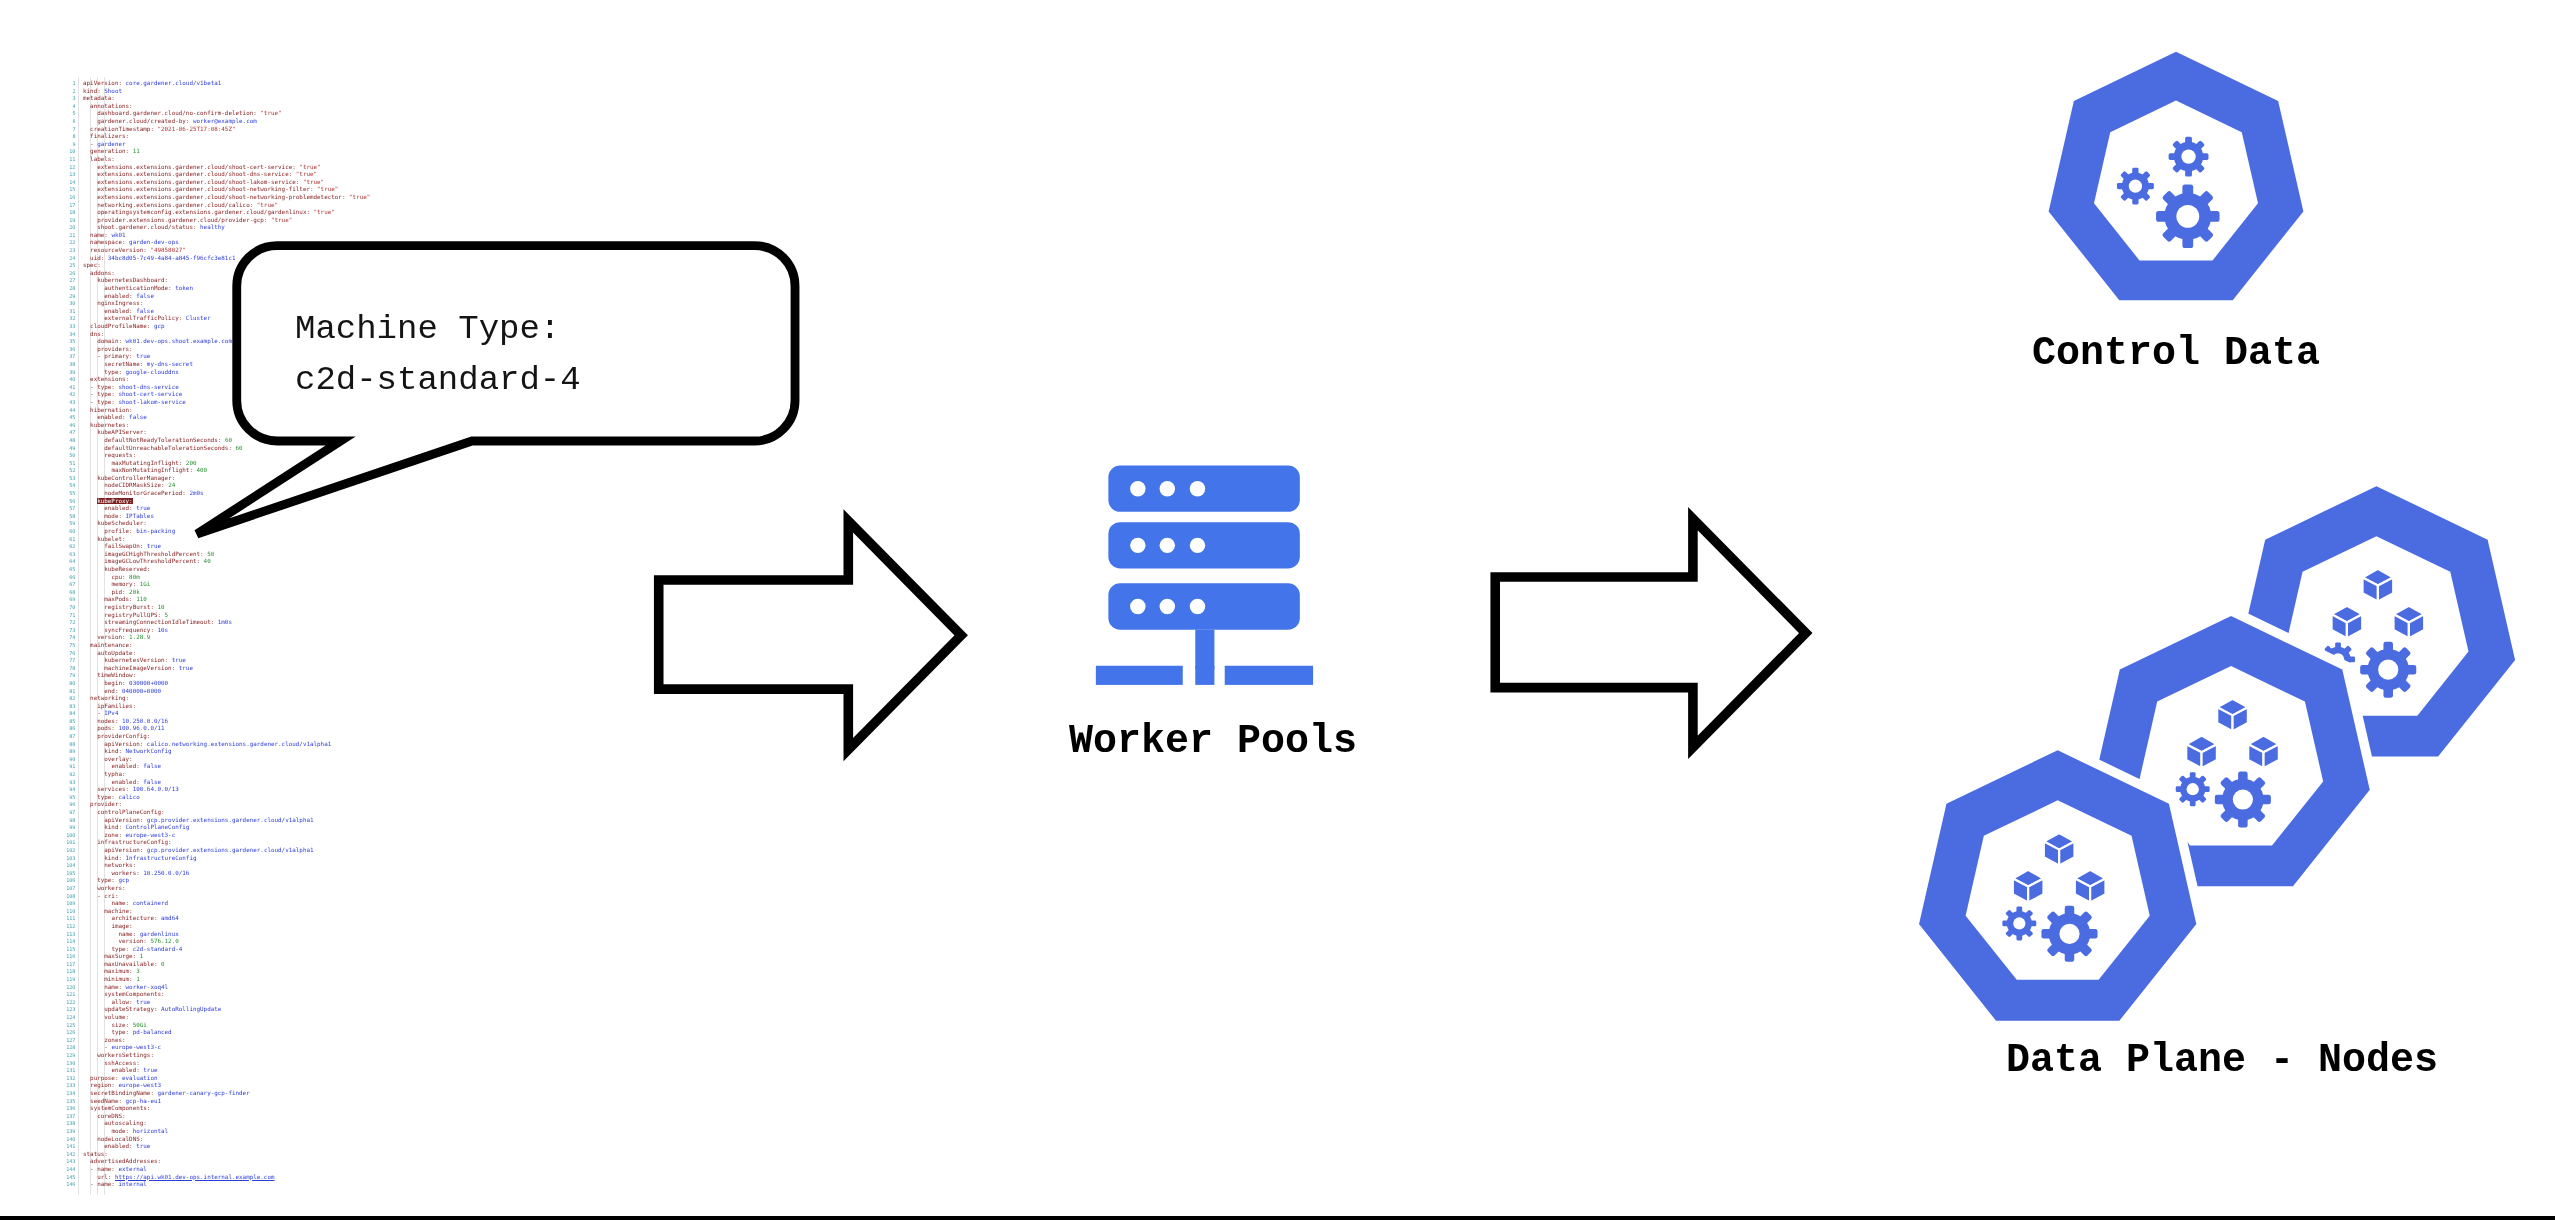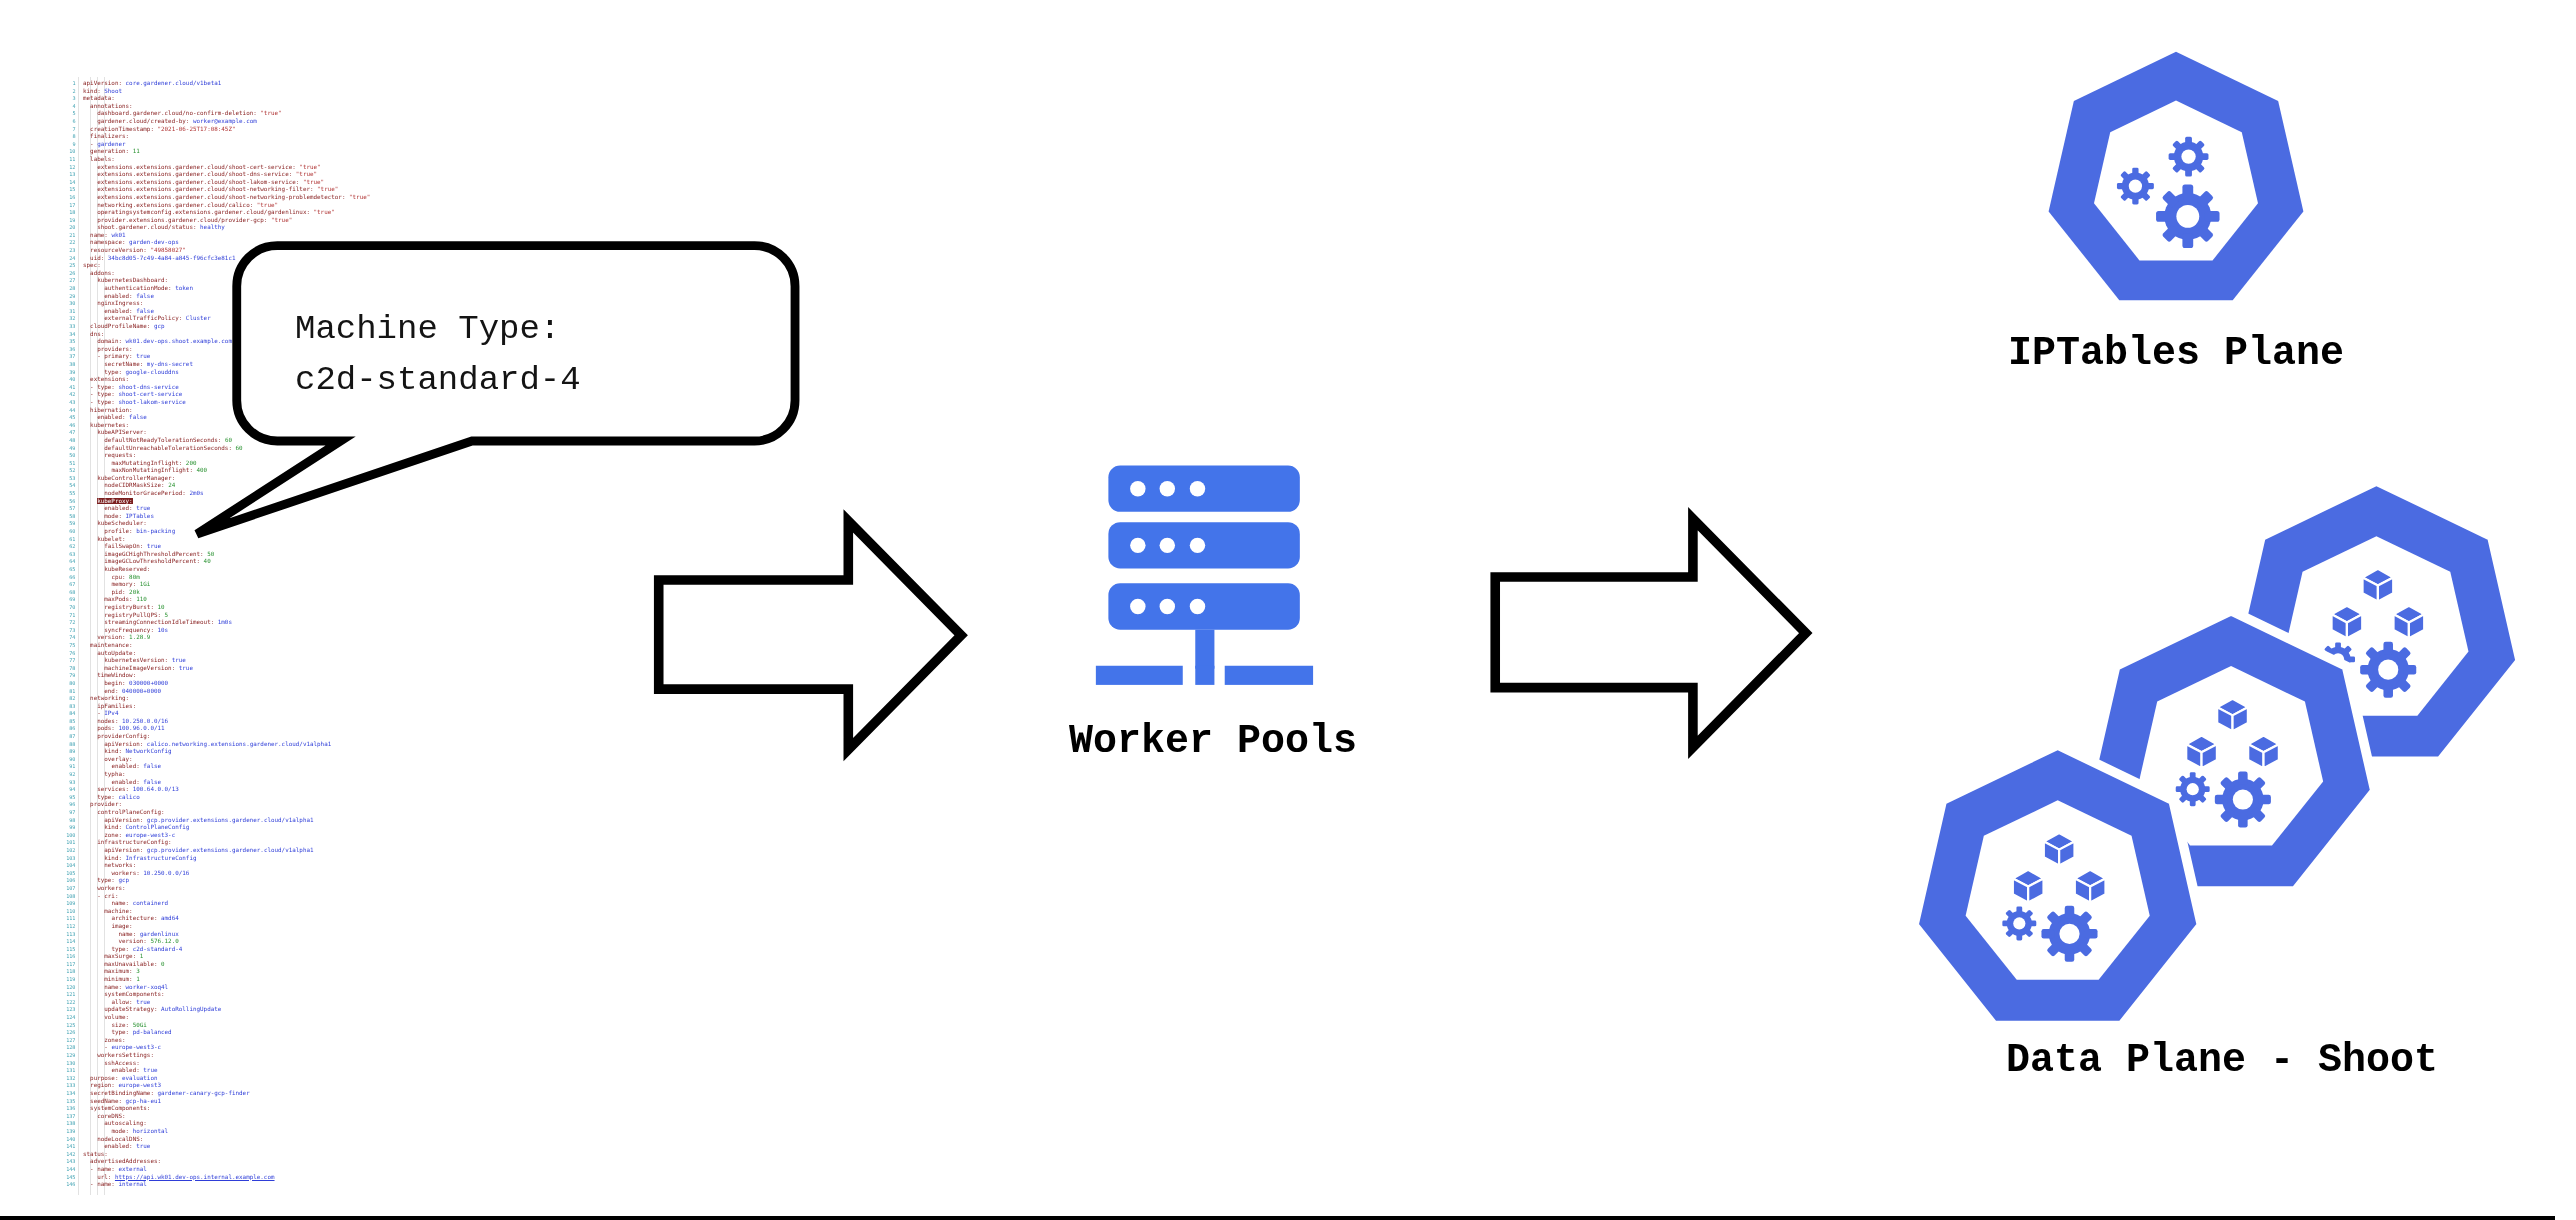--- a/index.html
+++ b/index.html
@@ -99,21 +99,21 @@
     <rect x="218.69" y="200" width="14.620000000000001" height="19.78" rx="3.44" fill="#4b6be1" transform="rotate(0 226 243)"></rect>
     <rect x="218.69" y="200" width="14.620000000000001" height="19.78" rx="3.44" fill="#4b6be1" transform="rotate(45 226 243)"></rect>
     <rect x="218.69" y="200" width="14.620000000000001" height="19.78" rx="3.44" fill="#4b6be1" transform="rotate(90 226 243)"></rect>
     <rect x="218.69" y="200" width="14.620000000000001" height="19.78" rx="3.44" fill="#4b6be1" transform="rotate(135 226 243)"></rect>
     <rect x="218.69" y="200" width="14.620000000000001" height="19.78" rx="3.44" fill="#4b6be1" transform="rotate(180 226 243)"></rect>
     <rect x="218.69" y="200" width="14.620000000000001" height="19.78" rx="3.44" fill="#4b6be1" transform="rotate(225 226 243)"></rect>
     <rect x="218.69" y="200" width="14.620000000000001" height="19.78" rx="3.44" fill="#4b6be1" transform="rotate(270 226 243)"></rect>
     <rect x="218.69" y="200" width="14.620000000000001" height="19.78" rx="3.44" fill="#4b6be1" transform="rotate(315 226 243)"></rect>
     <circle cx="226" cy="243" r="15.479999999999999" fill="#ffffff"></circle>
   </svg>
-<div class="cap" style="left:2176px;top:353px">IPTables Plane</div>
+<div class="cap" style="left:2176px;top:353px">Control Data</div>
 
 <svg id="dp-svg" width="664" height="598" viewBox="0 0 900 810" style="left:1888px;top:457px">
     <polygon points="662.0,32.0 818.4,107.3 857.0,276.5 748.8,412.2 575.2,412.2 467.0,276.5 505.6,107.3" fill="#4b6be1" stroke="#ffffff" stroke-width="13"></polygon>
     <polygon points="662.0,107.0 762.1,155.2 786.8,263.5 717.5,350.3 606.5,350.3 537.2,263.5 561.9,155.2" fill="#ffffff"></polygon>
     <polygon points="664,151.3 684.8,163 664,173.92 643.2,163" fill="#4b6be1" stroke="#ffffff" stroke-width="3" stroke-linejoin="round"></polygon>
     <polygon points="643.2,163 664,173.92 664,195.5 643.2,184.32" fill="#4b6be1" stroke="#ffffff" stroke-width="3" stroke-linejoin="round"></polygon>
     <polygon points="664,173.92 684.8,163 684.8,184.32 664,195.5" fill="#4b6be1" stroke="#ffffff" stroke-width="3" stroke-linejoin="round"></polygon>
     <polygon points="622,201.3 642.8,213 622,223.92 601.2,213" fill="#4b6be1" stroke="#ffffff" stroke-width="3" stroke-linejoin="round"></polygon>
     <polygon points="601.2,213 622,223.92 622,245.5 601.2,234.32" fill="#4b6be1" stroke="#ffffff" stroke-width="3" stroke-linejoin="round"></polygon>
     <polygon points="622,223.92 642.8,213 642.8,234.32 622,245.5" fill="#4b6be1" stroke="#ffffff" stroke-width="3" stroke-linejoin="round"></polygon>
@@ -196,16 +196,16 @@
     <rect x="239.54" y="608" width="12.920000000000002" height="17.48" rx="3.04" fill="#4b6be1" transform="rotate(0 246 646)"></rect>
     <rect x="239.54" y="608" width="12.920000000000002" height="17.48" rx="3.04" fill="#4b6be1" transform="rotate(45 246 646)"></rect>
     <rect x="239.54" y="608" width="12.920000000000002" height="17.48" rx="3.04" fill="#4b6be1" transform="rotate(90 246 646)"></rect>
     <rect x="239.54" y="608" width="12.920000000000002" height="17.48" rx="3.04" fill="#4b6be1" transform="rotate(135 246 646)"></rect>
     <rect x="239.54" y="608" width="12.920000000000002" height="17.48" rx="3.04" fill="#4b6be1" transform="rotate(180 246 646)"></rect>
     <rect x="239.54" y="608" width="12.920000000000002" height="17.48" rx="3.04" fill="#4b6be1" transform="rotate(225 246 646)"></rect>
     <rect x="239.54" y="608" width="12.920000000000002" height="17.48" rx="3.04" fill="#4b6be1" transform="rotate(270 246 646)"></rect>
     <rect x="239.54" y="608" width="12.920000000000002" height="17.48" rx="3.04" fill="#4b6be1" transform="rotate(315 246 646)"></rect>
     <circle cx="246" cy="646" r="13.68" fill="#ffffff"></circle>
   </svg>
-<div class="cap" style="left:2222px;top:1060px">Data Plane - Shoot</div>
+<div class="cap" style="left:2222px;top:1060px">Data Plane - Nodes</div>
 
 <div id="bottom-bar"></div>
 
 
 </body></html>

